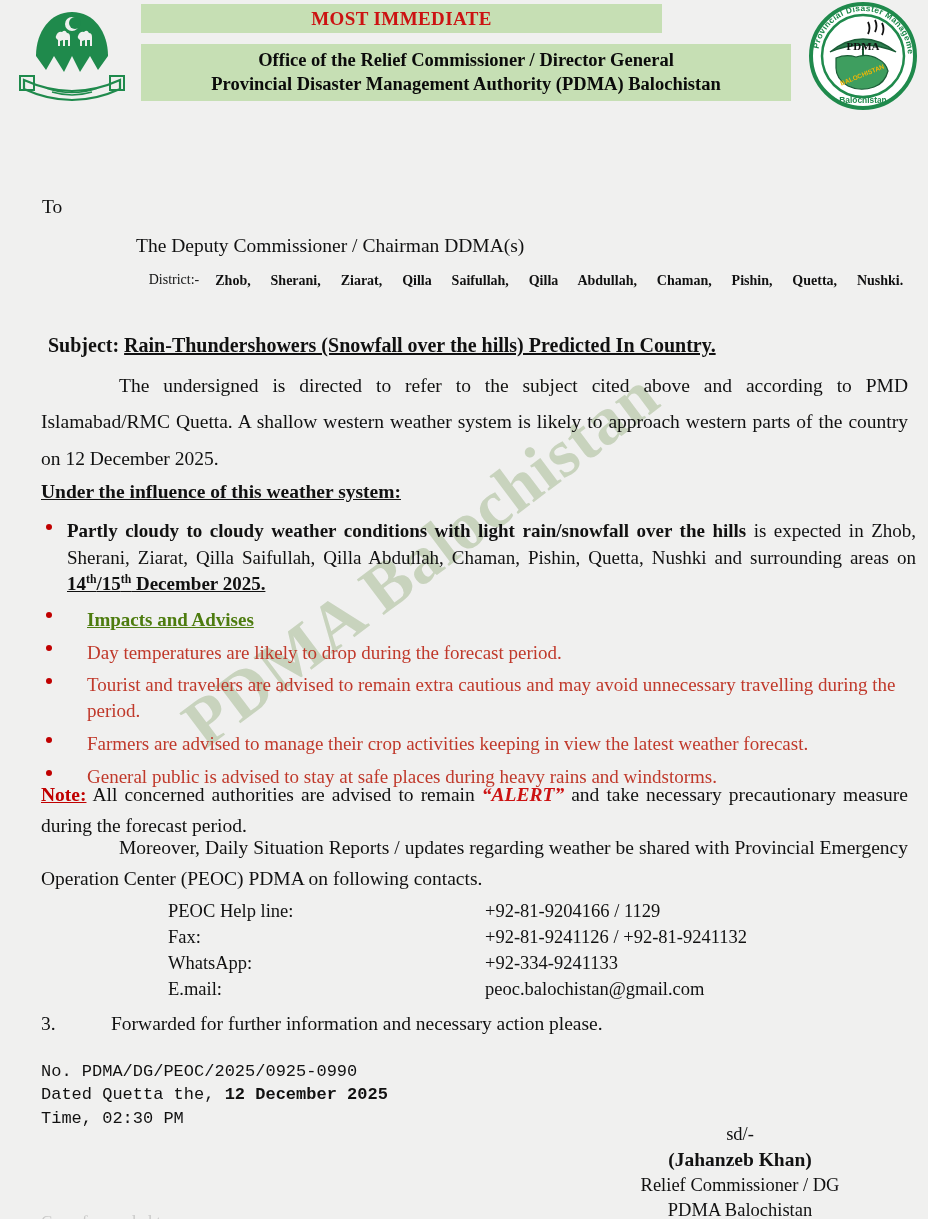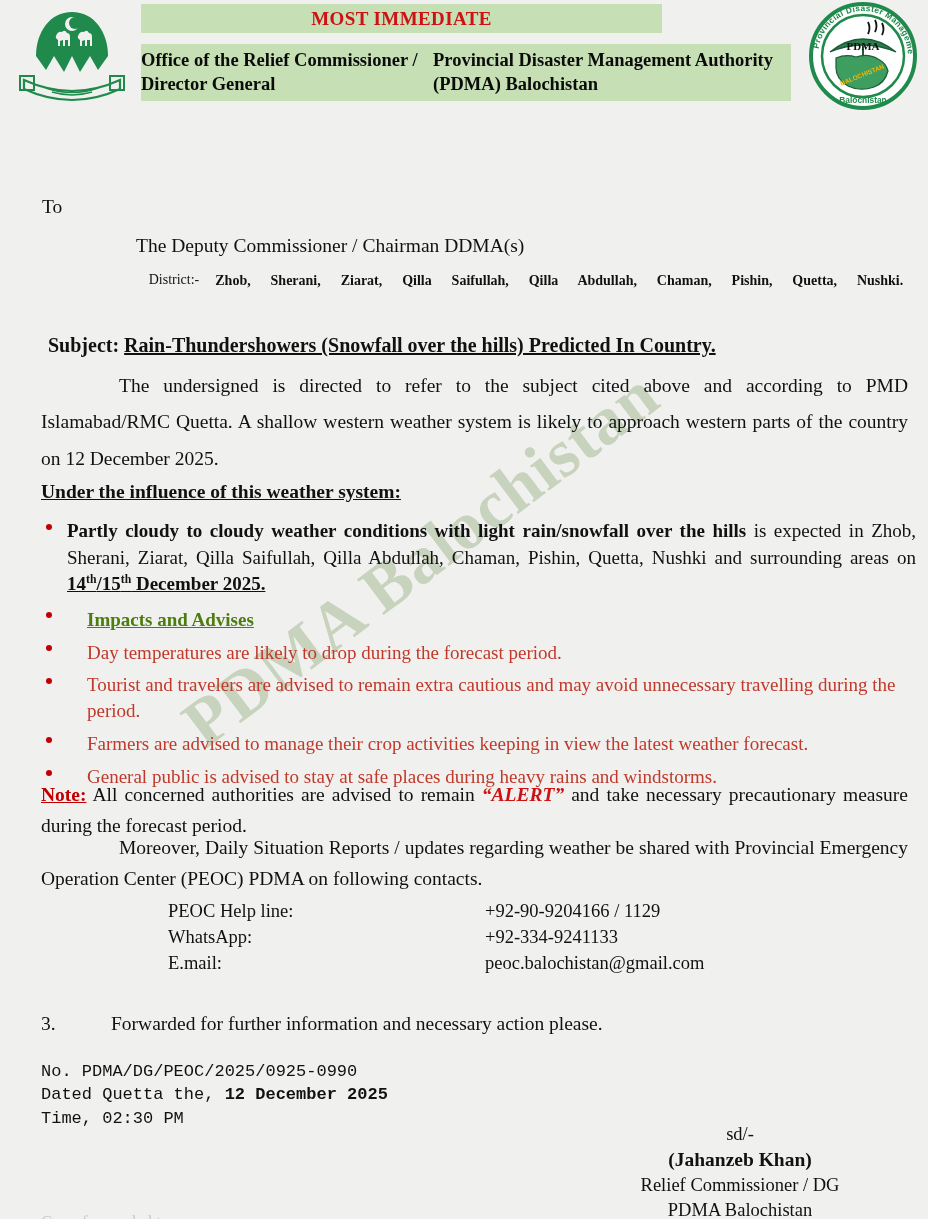--- a/index.html
+++ b/index.html
@@ -68,21 +68,21 @@
     font-weight: bold;
     font-size: 19px;
     letter-spacing: 0.4px;
   }
   .banner-main {
     position: absolute;
     left: 141px; top: 44px;
     width: 650px; height: 57px;
     background: #c6dfb4;
     display: flex;
-    flex-direction: row;
+    flex-direction: column;
     align-items: center;
     justify-content: center;
     line-height: 1.28;
   }
   .banner-main div {
     font-weight: bold;
     font-size: 18.5px;
     color: #0b0b0b;
   }
 
@@ -349,21 +349,25 @@
 
     <div class="abs note">
       <span class="nlbl">Note:</span><span> All concerned authorities are advised to remain </span><span class="alert">“ALERT”</span><span> and take necessary precautionary measure during the forecast period.</span>
     </div>
 
     <div class="abs para2">Moreover, Daily Situation Reports / updates regarding weather be shared with Provincial Emergency Operation Center (PEOC) PDMA on following contacts.</div>
 
     <div class="abs contacts">
       <div class="crow">
         <span class="ck">PEOC Help line:</span>
-        <span class="cv">+92-90-9204166  / 1129</span>
+        <span class="cv">+92-81-9204166  / 1129</span>
+      </div>
+      <div class="crow">
+        <span class="ck">Fax:</span>
+        <span class="cv">+92-81-9241126 / +92-81-9241132</span>
       </div>
       <div class="crow">
         <span class="ck">WhatsApp:</span>
         <span class="cv">+92-334-9241133</span>
       </div>
       <div class="crow">
         <span class="ck">E.mail:</span>
         <span class="cv">peoc.balochistan@gmail.com</span>
       </div>
     </div>

